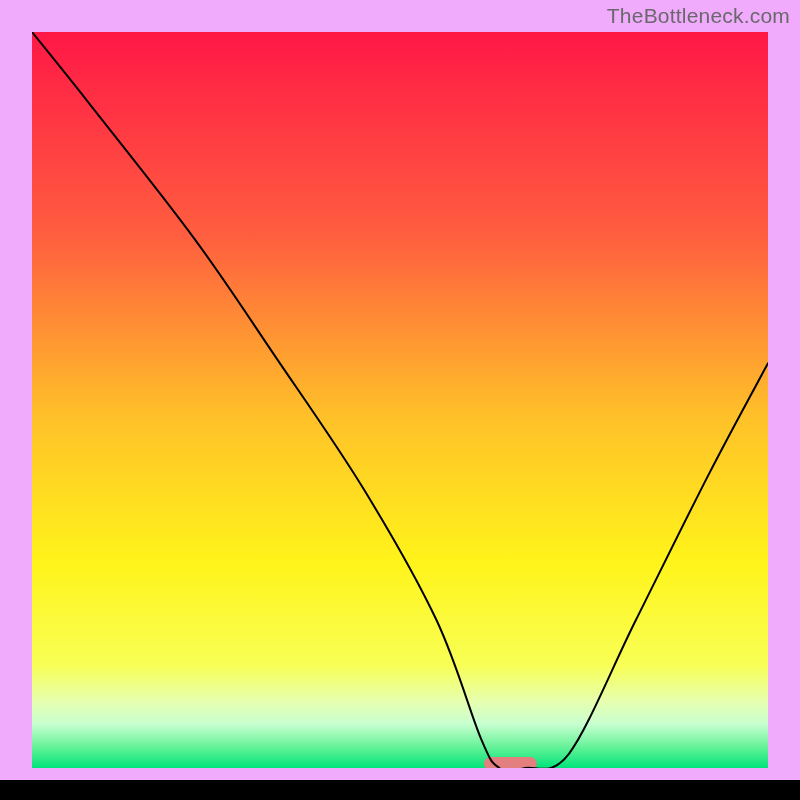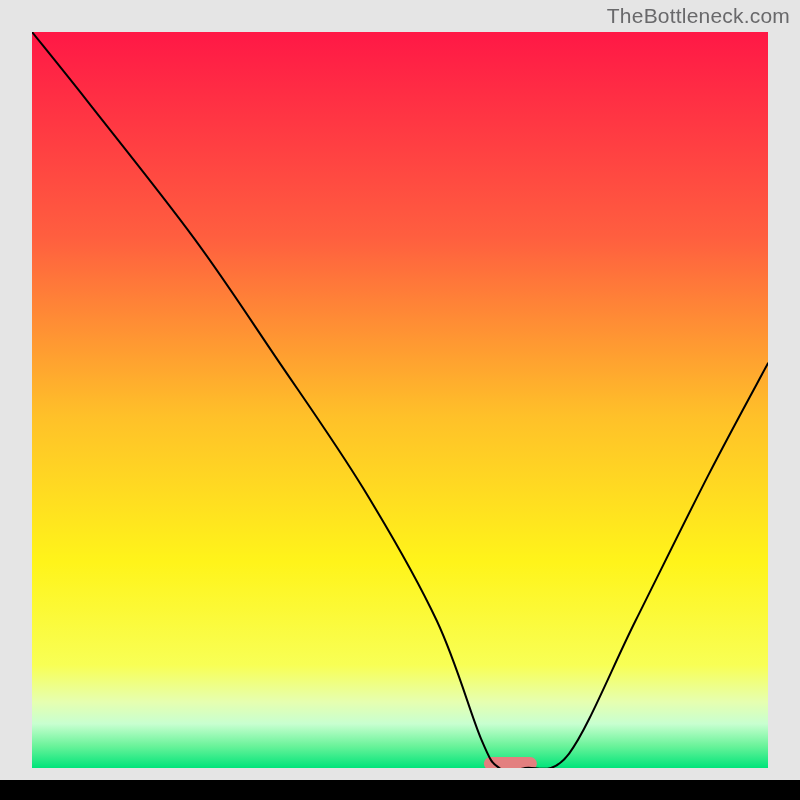--- a/index.html
+++ b/index.html
@@ -1,21 +1,21 @@
 <!DOCTYPE html>
 <html><head>
 <meta charset="utf-8">
 <style>
   * { margin: 0; padding: 0; box-sizing: border-box; }
   html, body { width: 800px; height: 800px; overflow: hidden; background: #000; }
   .frame {
     position: relative;
     width: 800px;
     height: 780px;
-    background: #e5e5e5;
+    background: #f0abfc;
   }
   .watermark {
     position: absolute;
     top: 4px;
     right: 10px;
     font-family: Arial, Helvetica, sans-serif;
     font-size: 21px;
     color: #69696b;
     font-weight: 400;
     letter-spacing: 0.2px;

